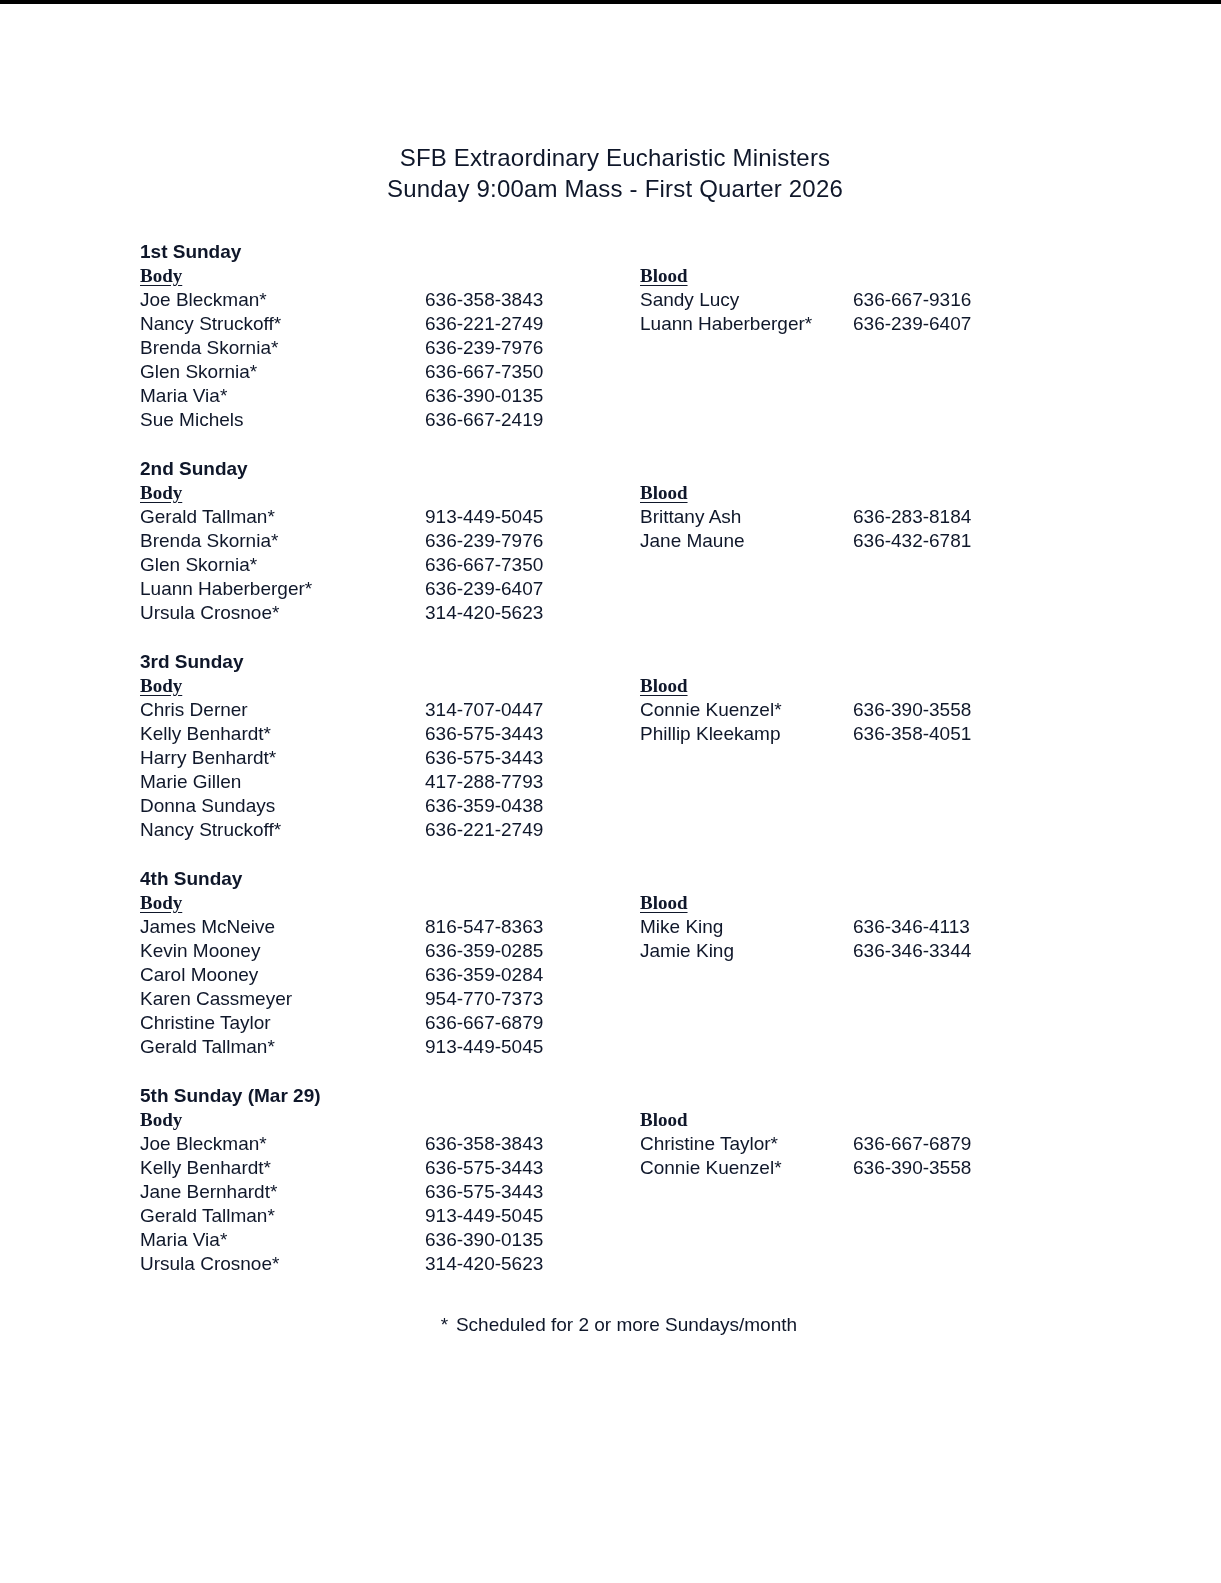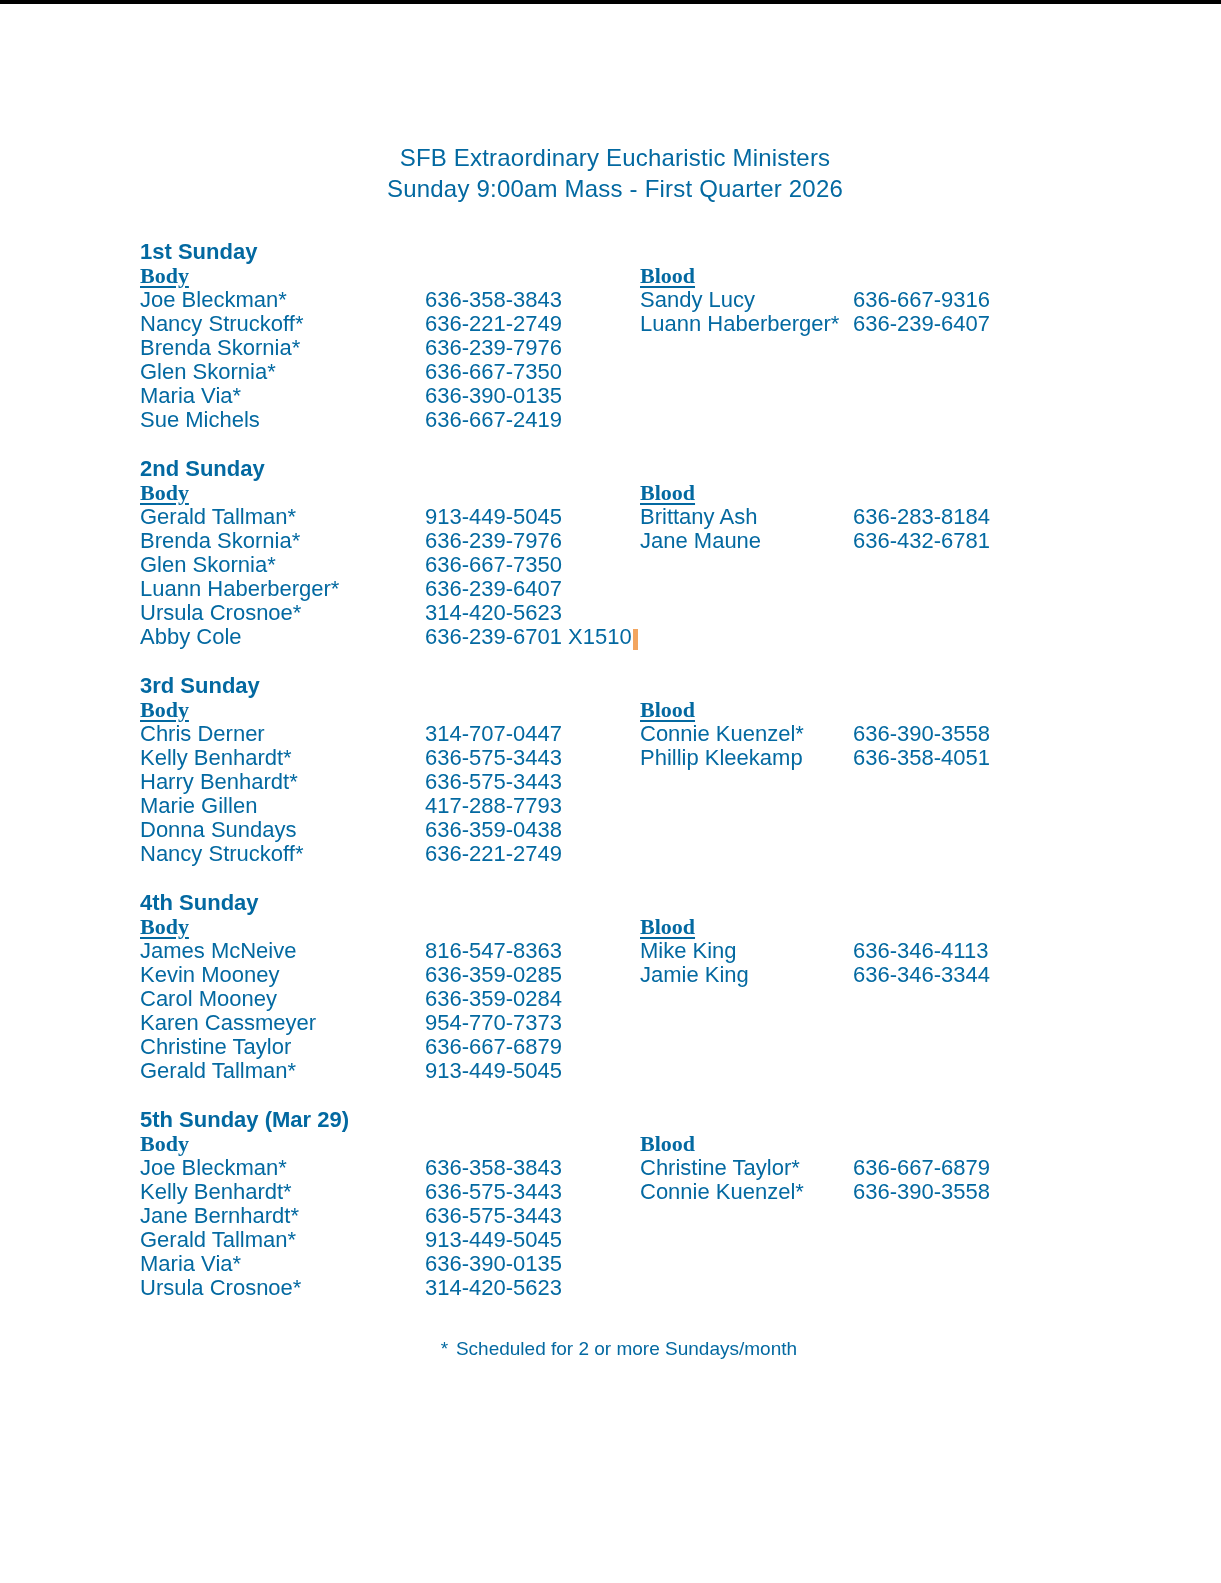--- a/index.html
+++ b/index.html
@@ -6,21 +6,21 @@
     margin: 0;
     padding: 0;
     background: #ffffff;
   }
   .page {
     position: relative;
     width: 1221px;
     height: 1583px;
     background: #ffffff;
     font-family: "Liberation Sans", "DejaVu Sans", sans-serif;
-    color: #0369a1;
+    color: #0f172a;
     overflow: hidden;
   }
   .top-bar {
     position: absolute;
     top: 0; left: 0; right: 0;
     height: 4px;
     background: #000000;
   }
   .content {
     position: absolute;
@@ -30,21 +30,21 @@
   }
   .title {
     text-align: center;
     font-size: 24px;
     line-height: 31px;
     margin-bottom: 36px;
     letter-spacing: 0.2px;
   }
   .section {
     margin-top: 25px;
-    font-size: 22px;
+    font-size: 19px;
     line-height: 24px;
   }
   .section:first-child { margin-top: 0; }
   .section-heading {
     font-weight: bold;
   }
   .row {
     display: grid;
     grid-template-columns: 285px 215px 213px 1fr;
     white-space: nowrap;
@@ -164,26 +164,20 @@
             <div>636-239-6407</div>
             <div></div>
             <div></div>
           </div>
           <div class="row">
             <div>Ursula Crosnoe*</div>
             <div>314-420-5623</div>
             <div></div>
             <div></div>
           </div>
-          <div class="row">
-            <div>Abby Cole</div>
-            <div>636-239-6701 X1510<span class="caret" style="background: rgb(243, 165, 94);"></span></div>
-            <div></div>
-            <div></div>
-          </div>
         </div>
         <div class="section underlined">
           <div class="section-heading">3rd Sunday</div>
           <div class="row">
             <div class="col-label">Body</div>
             <div></div>
             <div class="col-label">Blood</div>
             <div></div>
           </div>
           <div class="row">

